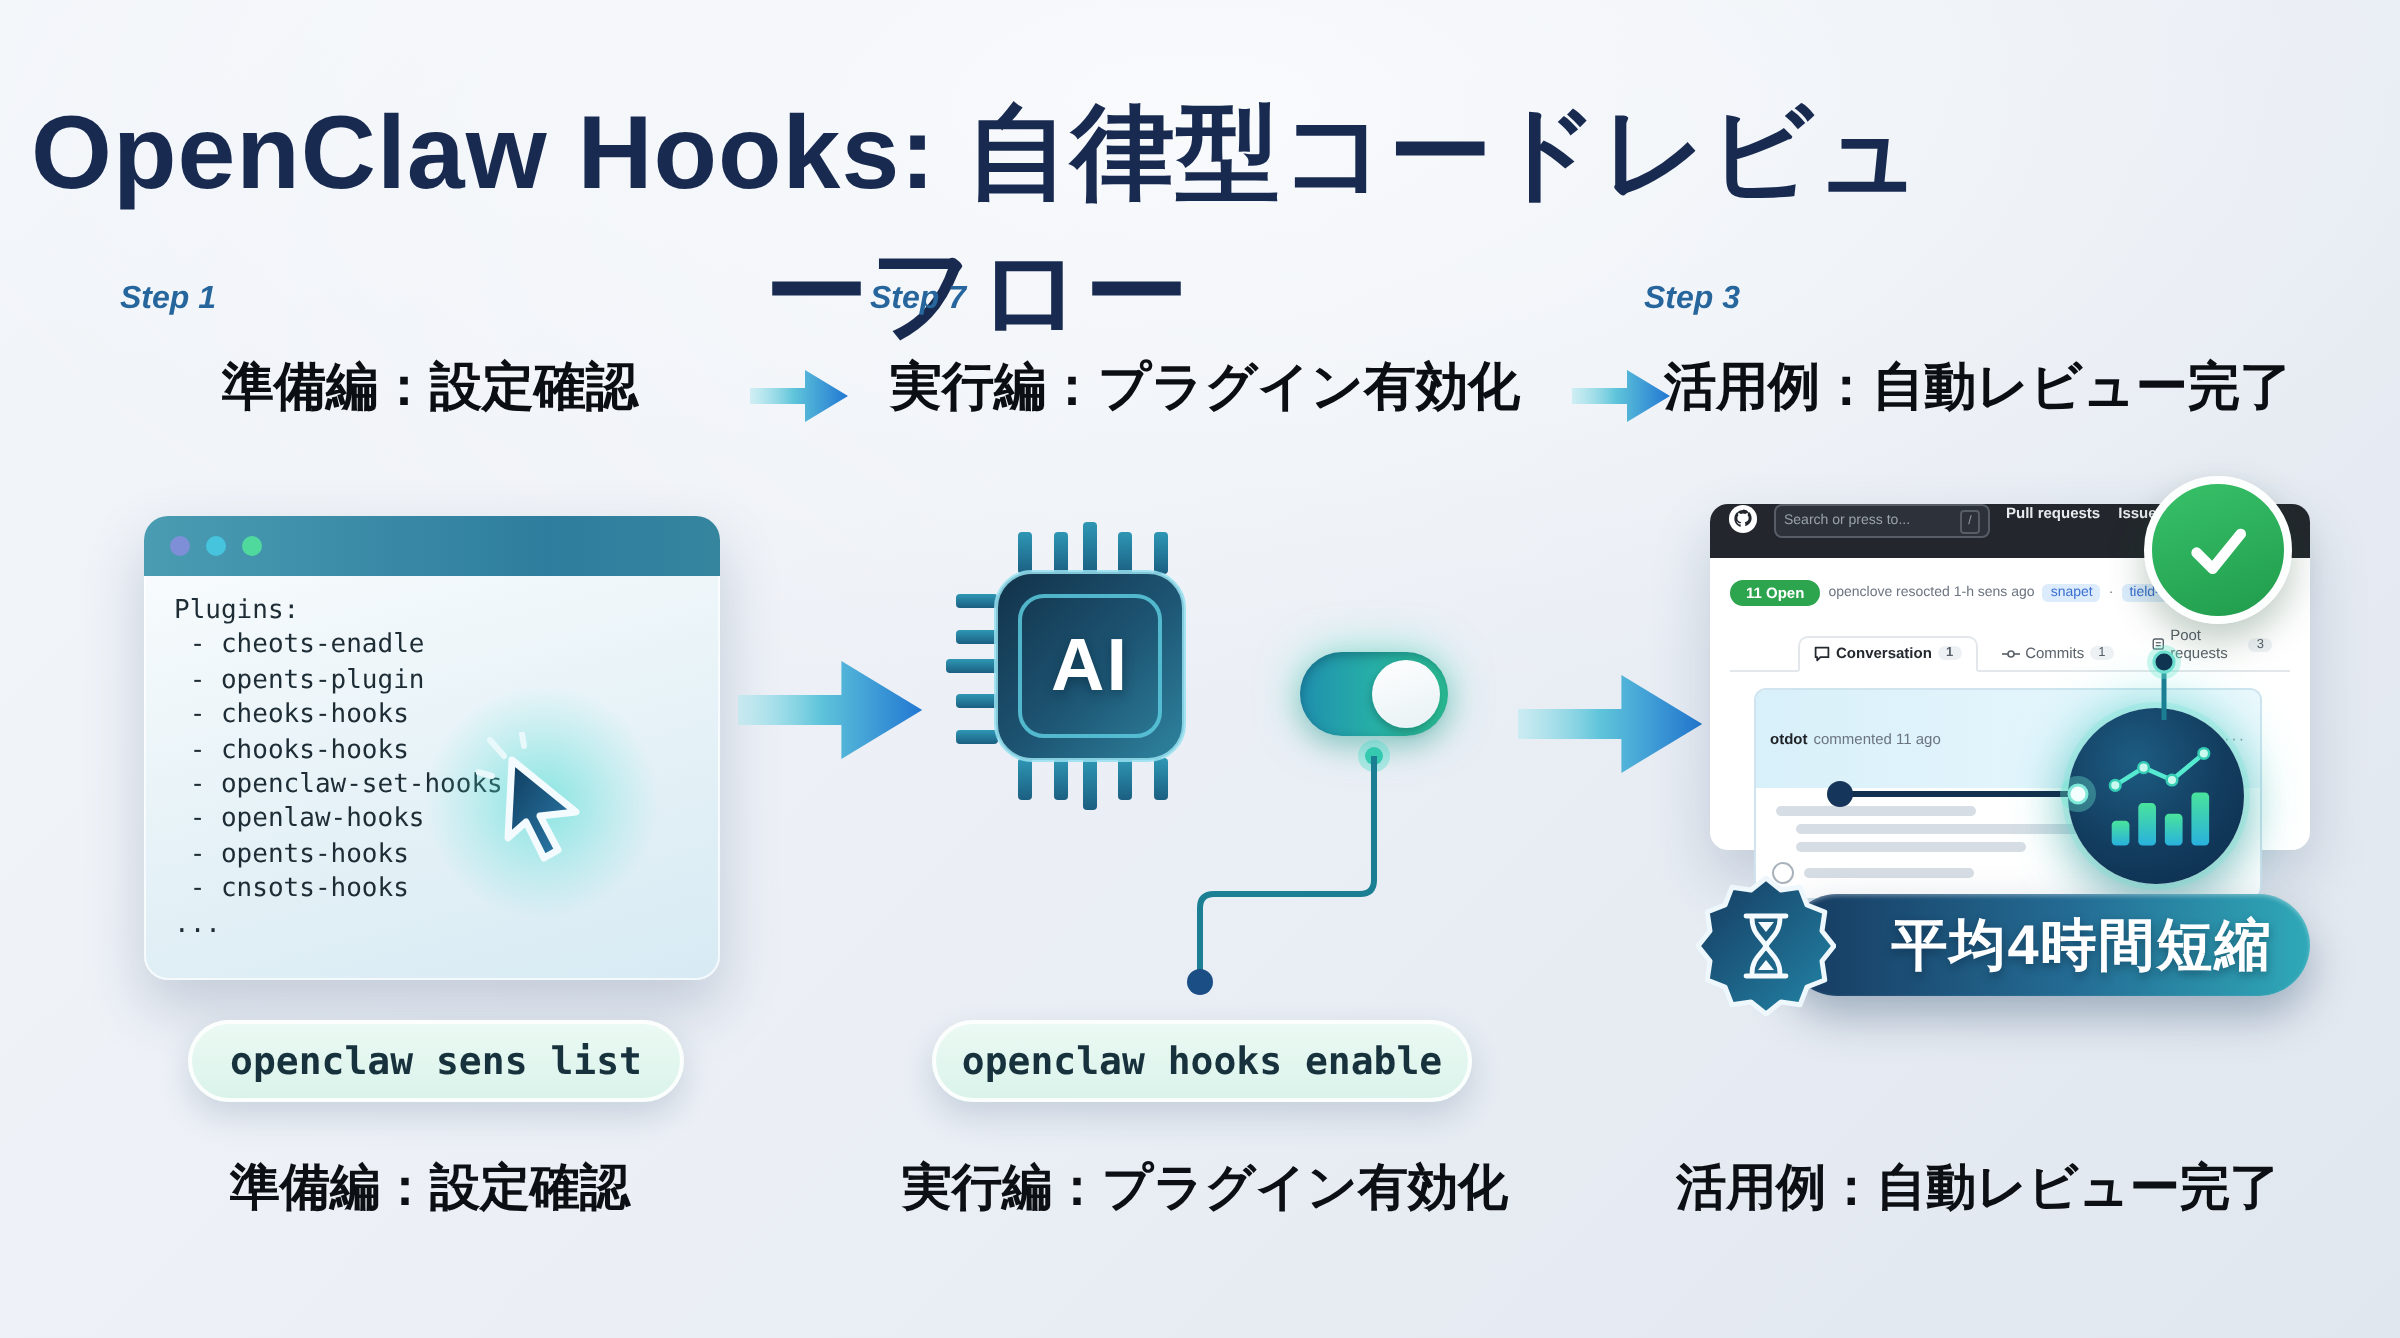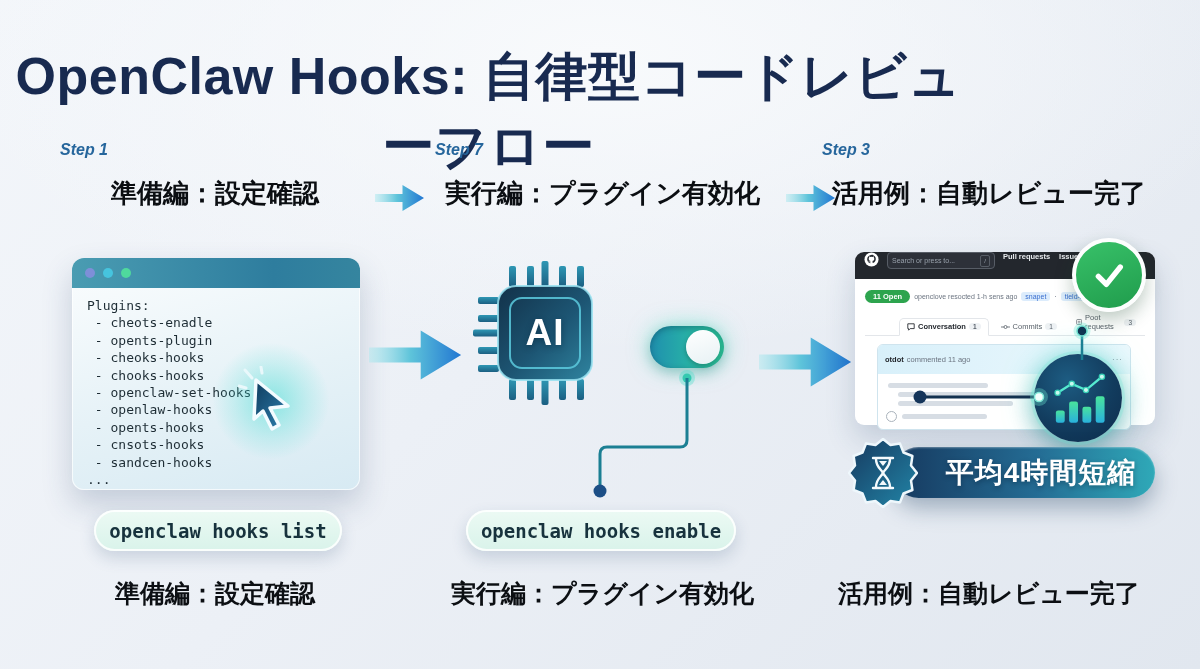--- a/index.html
+++ b/index.html
@@ -74,21 +74,21 @@
     padding:2px 8px;border-radius:10px;}
   .pr-meta{font-size:7px;color:#6b7480;}
   .pr-chip{background:#dcecfc;color:#3a6fd0;font-size:7px;padding:1px 4px;border-radius:3px;}
   .chip-sep{font-size:7px;color:#6b7480;}
   .gh-tabs{margin-top:7px;border-bottom:1px solid #e3e6ea;display:flex;gap:5px;align-items:flex-end;padding:0 2px;}
   .gh-tab{font-size:7.5px;color:#5a626b;padding:3px 7px 4px;display:flex;align-items:center;gap:3px;}
   .gh-tab.active{border:1px solid #e3e6ea;border-bottom:1px solid #fff;border-radius:5px 5px 0 0;
     background:#fff;color:#24292f;font-weight:700;margin-bottom:-1px;margin-left:32px;}
   .tab-count{background:#eef1f4;border-radius:7px;padding:0 4px;font-size:6.5px;color:#57606a;}
   .gh-comment{margin:8px 0 0 12px;width:252px;border:1px solid #cfe4ee;border-radius:6px;overflow:hidden;background:#fff;}
-  .gc-header{background:linear-gradient(90deg,#d8f0fa,#ecf8fd);padding:10px 7px;display:flex;align-items:center;gap:3px;font-size:7.5px;}
+  .gc-header{background:linear-gradient(90deg,#d8f0fa,#ecf8fd);padding:20px 7px;display:flex;align-items:center;gap:3px;font-size:7.5px;}
   .gc-name{font-weight:700;color:#1f2328;} .gc-meta{color:#6b7480;}
   .gc-ellipsis{margin-left:auto;color:#8a929a;letter-spacing:1px;font-size:8px;}
   .gc-body{padding:5px 8px 7px;}
   .skel{height:5px;border-radius:2.5px;background:#d7dde4;margin:4px 0;}
   .sk1{width:100px;margin-left:2px;} .sk2{width:150px;margin-left:12px;} .sk3{width:115px;margin-left:12px;}
   .sk-row{display:flex;align-items:center;gap:5px;margin-top:5px;}
   .sk-circle{width:9px;height:9px;border-radius:50%;border:1.2px solid #aab3bc;}
   .sk4{width:85px;margin:0;}
   
   .check-circle{left:1072px;top:238px;width:66px;height:66px;border-radius:50%;z-index:10;
@@ -168,21 +168,20 @@
     <div class="terminal-body">
       <div class="tline">Plugins:</div>
       <div class="tline"> - cheots-enadle</div>
       <div class="tline"> - opents-plugin</div>
       <div class="tline"> - cheoks-hooks</div>
       <div class="tline"> - chooks-hooks</div>
       <div class="tline"> - openclaw-set-hooks</div>
       <div class="tline"> - openlaw-hooks</div>
       <div class="tline"> - opents-hooks</div>
       <div class="tline"> - cnsots-hooks</div>
-      <div class="tline"> - sandcen-hooks</div>
       <div class="tline">...</div>
     </div>
   </div>
   <div class="abs cursor-glow"></div>
   <svg class="abs cursor-svg" width="66" height="66" viewBox="0 0 66 66">
     <g stroke="#e9f8fb" stroke-width="3" stroke-linecap="round">
       <line x1="14" y1="12" x2="7" y2="4"></line>
       <line x1="8" y1="22" x2="1" y2="20"></line>
       <line x1="24" y1="7" x2="23" y2="1"></line>
     </g>
@@ -348,21 +347,21 @@
       <line x1="25" y1="20" x2="45" y2="20"></line>
       <line x1="25" y1="50" x2="45" y2="50"></line>
       <path d="M28 21 C28 29 33 31 35 35 C37 31 42 29 42 21"></path>
       <path d="M28 49 C28 41 33 39 35 35 C37 39 42 41 42 49"></path>
     </g>
     <polygon fill="#f4fafd" points="31,23 39,23 35,28"></polygon>
     <polygon fill="#f4fafd" points="31,47 39,47 35,42"></polygon>
   </svg>
 
   <div class="abs cmd-pill pill1">
-    <span>openclaw hooks list</span>
+    <span>openclaw sens list</span>
   </div>
   <div class="abs cmd-pill pill2">
     <span>openclaw hooks enable</span>
   </div>
 
   <div class="abs caption col1">準備編：設定確認</div>
   <div class="abs caption col2">実行編：プラグイン有効化</div>
   <div class="abs caption col3">活用例：自動レビュー完了</div>
 
 </div>

